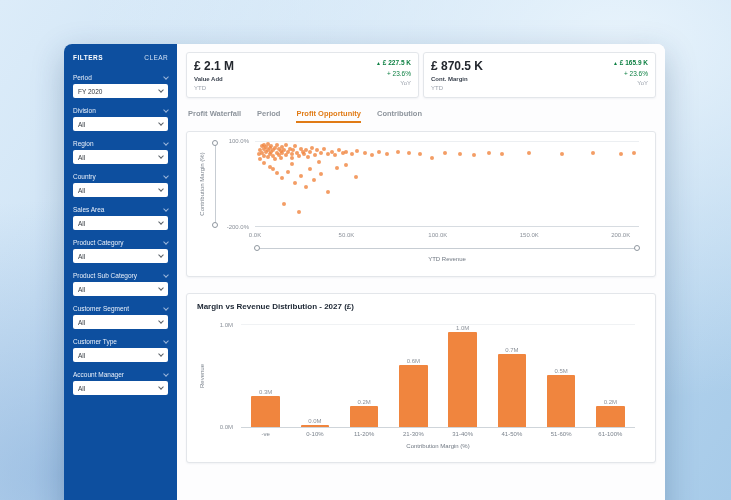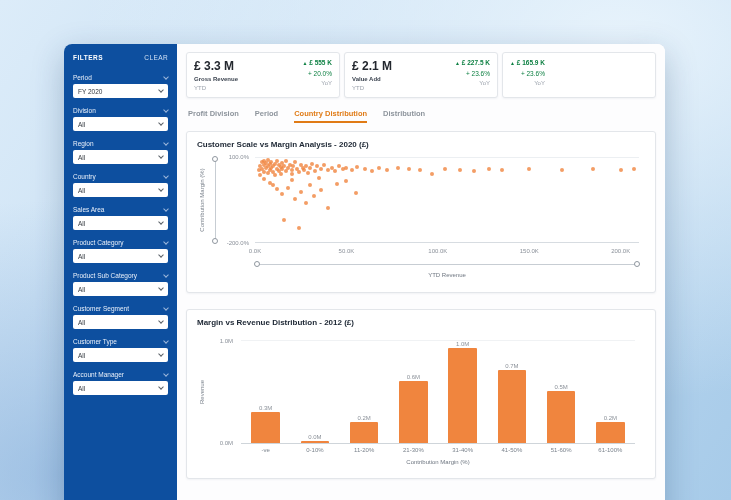--- a/index.html
+++ b/index.html
@@ -191,60 +191,52 @@
           <span class="chev dark"></span>
         </div>
     </div>
   </div>
 
   <div class="main">
 
     <div class="kpi-row">
       <div class="kpi-card">
         <div class="kpi-left">
-          <div class="kpi-value">£ 3.3 M</div>
-          <div class="kpi-label">Gross Revenue</div>
-          <div class="kpi-period">YTD</div>
-        </div>
-        <div class="kpi-right">
-          <div class="kpi-delta"><span class="tri">▲</span> <span>£ 555 K</span></div>
-          <div class="kpi-pct">+ 20.0%</div>
-          <div class="kpi-yoy">YoY</div>
-        </div>
-      </div>
-      <div class="kpi-card">
-        <div class="kpi-left">
           <div class="kpi-value">£ 2.1 M</div>
           <div class="kpi-label">Value Add</div>
           <div class="kpi-period">YTD</div>
         </div>
         <div class="kpi-right">
           <div class="kpi-delta"><span class="tri">▲</span> <span>£ 227.5 K</span></div>
           <div class="kpi-pct">+ 23.6%</div>
           <div class="kpi-yoy">YoY</div>
         </div>
       </div>
       <div class="kpi-card">
+        <div class="kpi-left">
+          <div class="kpi-value">£ 870.5 K</div>
+          <div class="kpi-label">Cont. Margin</div>
+          <div class="kpi-period">YTD</div>
+        </div>
         <div class="kpi-right">
           <div class="kpi-delta"><span class="tri">▲</span> <span>£ 165.9 K</span></div>
           <div class="kpi-pct">+ 23.6%</div>
           <div class="kpi-yoy">YoY</div>
         </div>
       </div>
     </div>
 
     <div class="tab-row">
-      <span class="tab">Profit Division</span>
+      <span class="tab">Profit Waterfall</span>
       <span class="tab">Period</span>
-      <span class="tab active">Country Distribution</span>
-      <span class="tab">Distribution</span>
+      <span class="tab active">Profit Opportunity</span>
+      <span class="tab">Contribution</span>
     </div>
 
     <div class="chart-card">
-      <div class="chart-title">Customer Scale vs Margin Analysis - 2020 (£)</div>
       <div class="scatter-body">
         <div class="y-rot">
             <span>Contribution Margin (%)</span>
           </div>
         <div class="v-slider">
           <div class="v-line"></div>
           <div class="handle top"></div>
           <div class="handle bottom"></div>
         </div>
         <div class="y-ticks">
@@ -360,21 +352,21 @@
         <div class="h-slider">
           <div class="h-line"></div>
           <div class="handle left"></div>
           <div class="handle right"></div>
         </div>
         <div class="x-label">YTD Revenue</div>
       </div>
     </div>
 
     <div class="chart-card">
-      <div class="chart-title">Margin vs Revenue Distribution - 2012 (£)</div>
+      <div class="chart-title">Margin vs Revenue Distribution - 2027 (£)</div>
       <div class="bar-body">
         <div class="y-rot2">
             <span>Revenue</span>
           </div>
         <div class="bar-yticks">
           <span class="yt-top" style="top:-2px;">1.0M</span>
           <span class="yt-bottom" style="bottom:-2px;">0.0M</span>
         </div>
         <div class="bar-plot">
           <div class="bars-row" id="bars-row">

